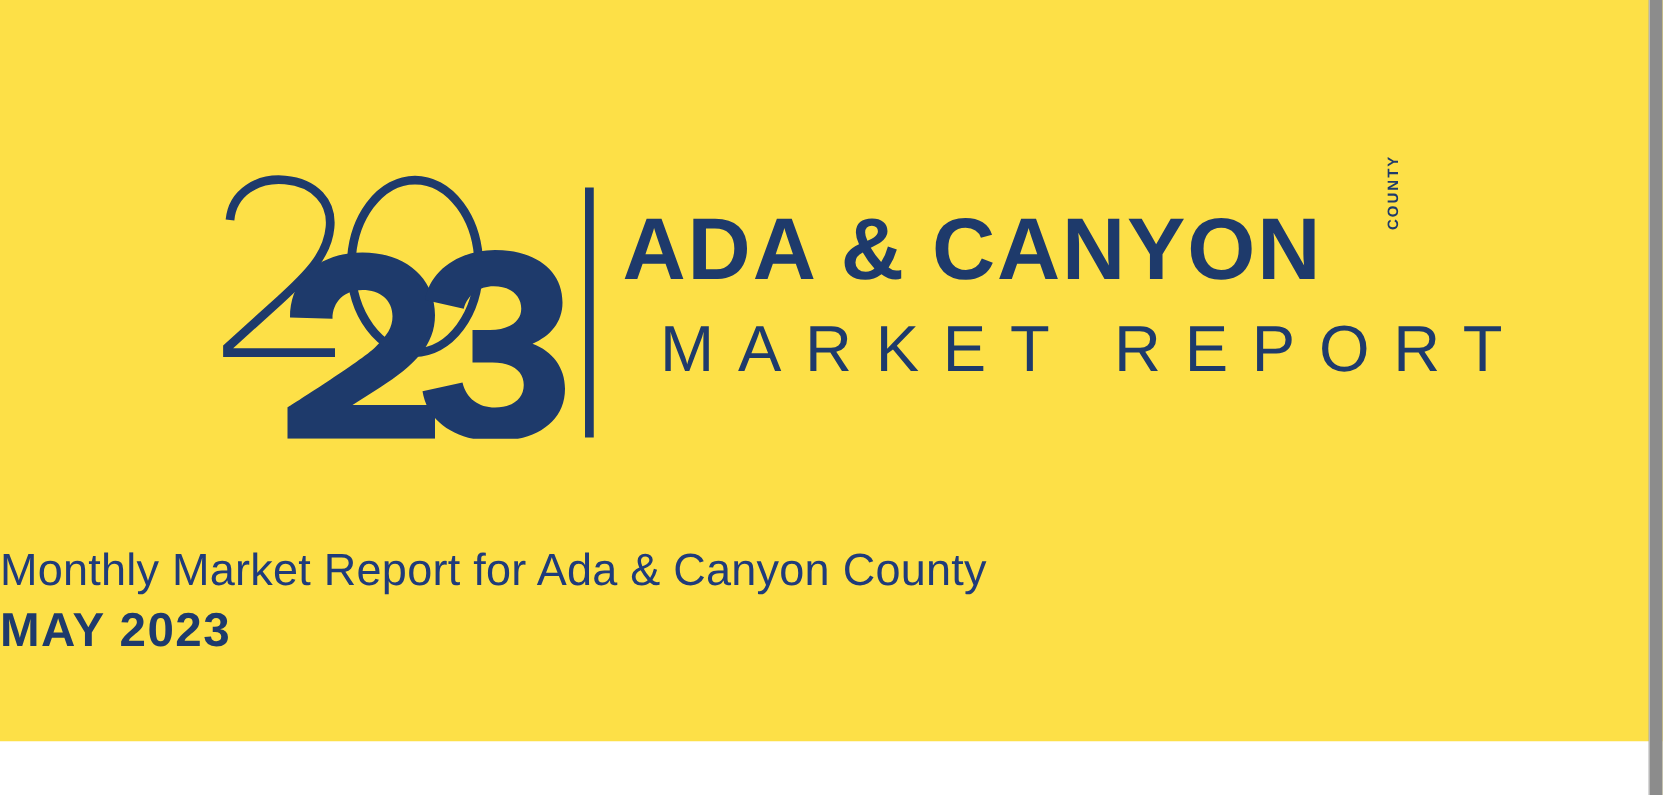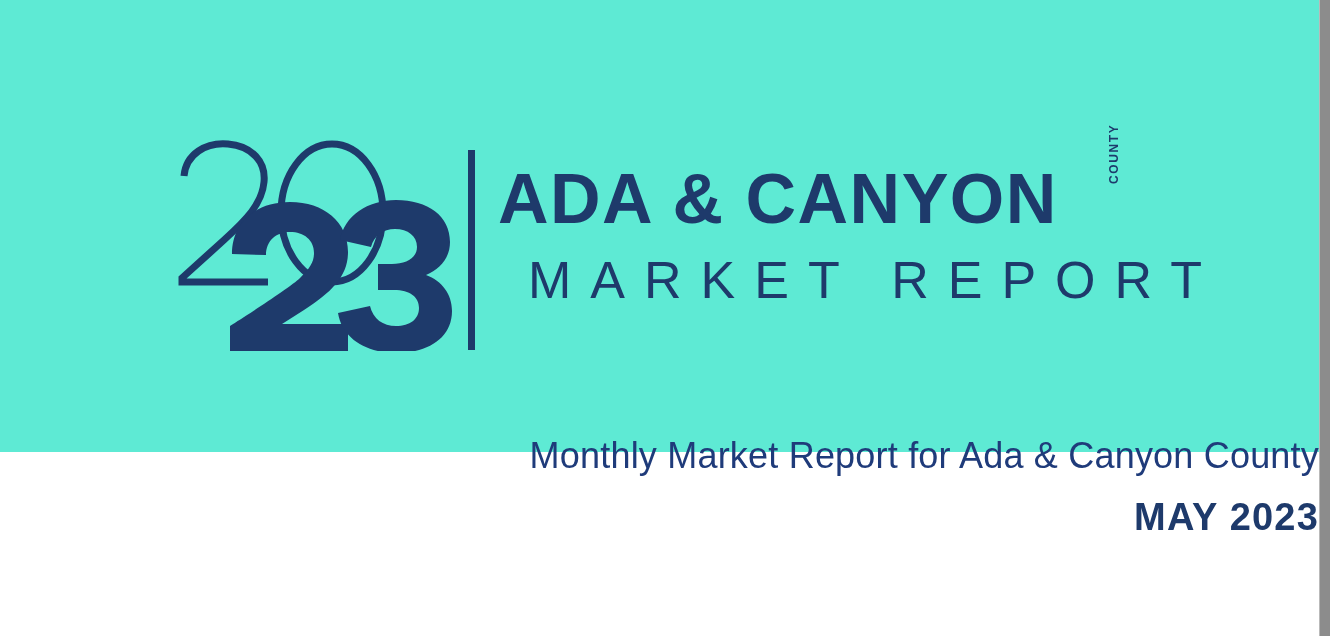--- a/index.html
+++ b/index.html
@@ -10,22 +10,22 @@
   body {
     width: 1330px;
     height: 636px;
     overflow: hidden;
     font-family: "Liberation Sans", sans-serif;
   }
 
   #page {
     position: relative;
     width: 1330px;
-    height: 452px;
-    background: #5eead4;
+    height: 593px;
+    background: #fde047;
   }
 
   
   #right-gutter {
     position: absolute;
     top: 0;
     right: 0;
     width: 11px;
     height: 636px;
     background: #8c8c8c;
@@ -123,32 +123,31 @@
     white-space: nowrap;
     margin-left: 28px;
   }
 
   
   #subtitle-block {
     position: absolute;
     left: 0;
     top: 430px;
     width: 1319px;
-    text-align: right;
+    text-align: left;
   }
   #report-subtitle {
     font-family: "Liberation Sans", sans-serif;
     font-weight: normal;
     font-size: 36px;
     line-height: 52px;
     letter-spacing: 0.2px;
     color: #1f3b7a;
   }
   #report-date {
-    margin-top: 12px;
     font-family: "Liberation Sans", sans-serif;
     font-weight: bold;
     font-size: 38px;
     line-height: 46px;
     letter-spacing: 1.2px;
     color: #1e3a6b;
   }
 </style>
 </head>
 <body>

